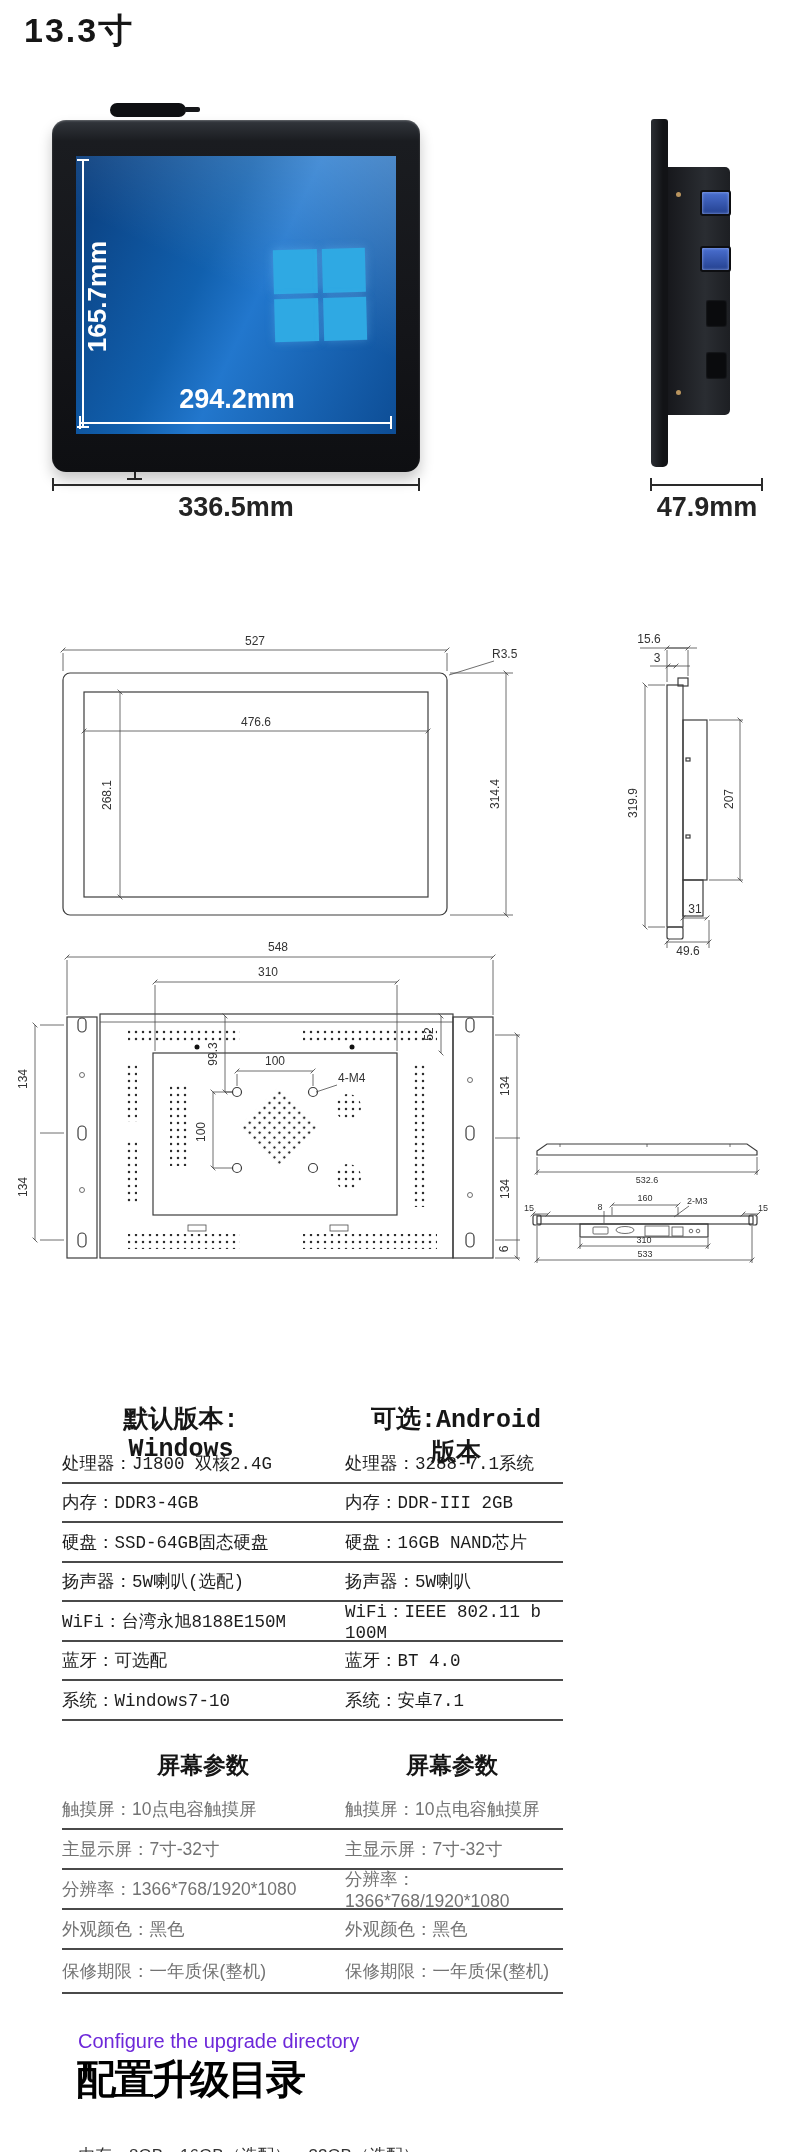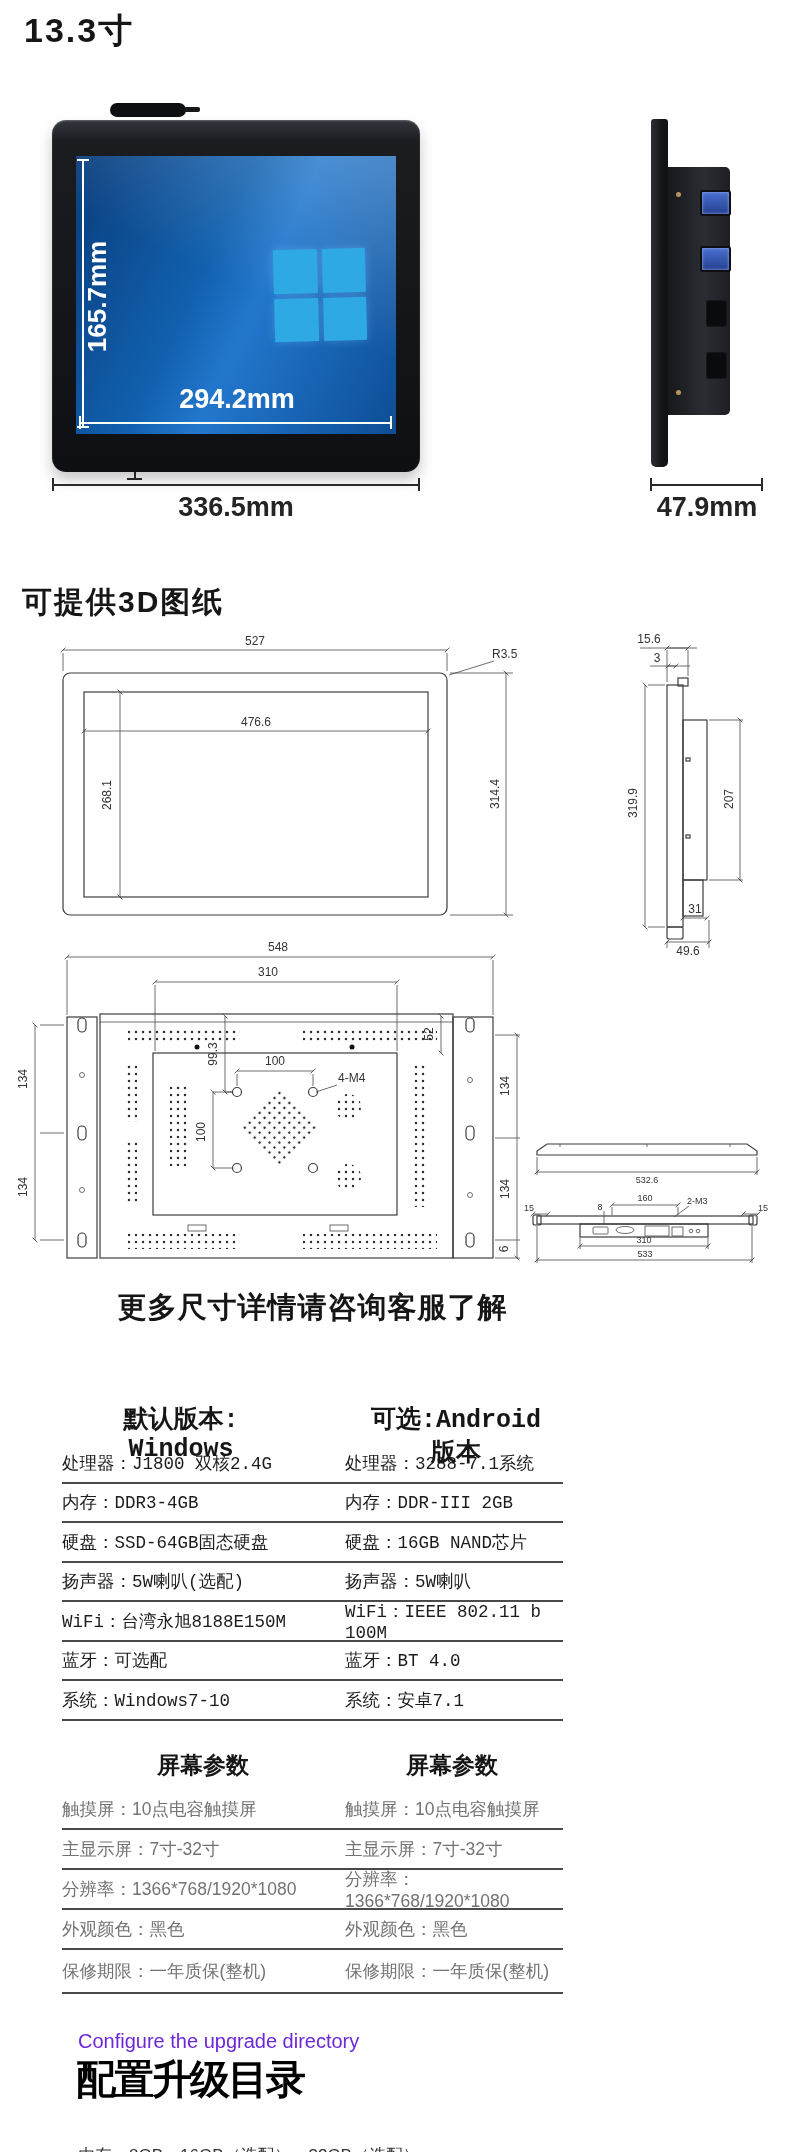--- a/index.html
+++ b/index.html
@@ -126,21 +126,20 @@
     <div class="dimline" style="left:52px;top:478px;width:2px;height:13px;"></div>
     <div class="dimline" style="left:418px;top:478px;width:2px;height:13px;"></div>
     <div class="abs lbl-w">336.5mm</div>
 
     <div class="dimline" style="left:650px;top:484px;width:113px;height:2px;"></div>
     <div class="dimline" style="left:650px;top:478px;width:2px;height:13px;"></div>
     <div class="dimline" style="left:761px;top:478px;width:2px;height:13px;"></div>
     <div class="abs lbl-d">47.9mm</div>
   </div>
 
-  <div class="abs h-draw">可提供3D图纸</div>
 
   <svg class="abs" style="left:0;top:630px;" width="790" height="640" viewBox="0 0 790 640">
     <defs>
       <pattern id="pd" width="7" height="7" patternUnits="userSpaceOnUse">
         <circle cx="3" cy="3" r="1.25" fill="#2e2e2e"></circle>
       </pattern>
       <marker id="tk" markerWidth="9" markerHeight="9" refX="4.5" refY="4.5" orient="auto">
         <path d="M1.5,7.5 L7.5,1.5" stroke="#3d3d3d" stroke-width="1"></path>
       </marker>
     </defs>
@@ -323,21 +322,20 @@
       <line class="lt" x1="580" y1="616" x2="708" y2="616" marker-start="url(#tk)" marker-end="url(#tk)"></line>
       <text class="dims" x="644" y="613" text-anchor="middle">310</text>
 
       <line class="lt" x1="537" y1="596" x2="537" y2="633"></line>
       <line class="lt" x1="752" y1="596" x2="752" y2="633"></line>
       <line class="lt" x1="537" y1="630" x2="752" y2="630" marker-start="url(#tk)" marker-end="url(#tk)"></line>
       <text class="dims" x="645" y="627" text-anchor="middle">533</text>
     </g>
   </svg>
 
-  <div class="abs h-notice">更多尺寸详情请咨询客服了解</div>
 
   <div class="abs spec-wrap">
     <div class="spec-headers">
       <div class="sh-l">默认版本: Windows</div>
       <div class="sh-r">可选:Android版本</div>
     </div>
     <div class="spec-row">
       <div class="sc-l">处理器：J1800 双核2.4G</div>
       <div class="sc-r">处理器：3288-7.1系统</div>
     </div>

